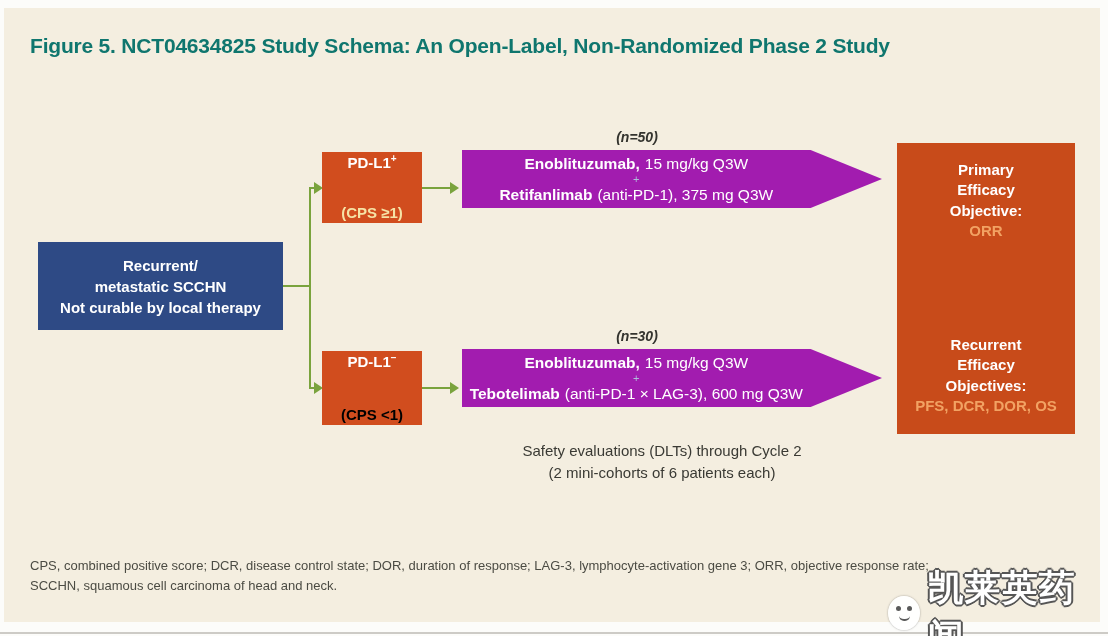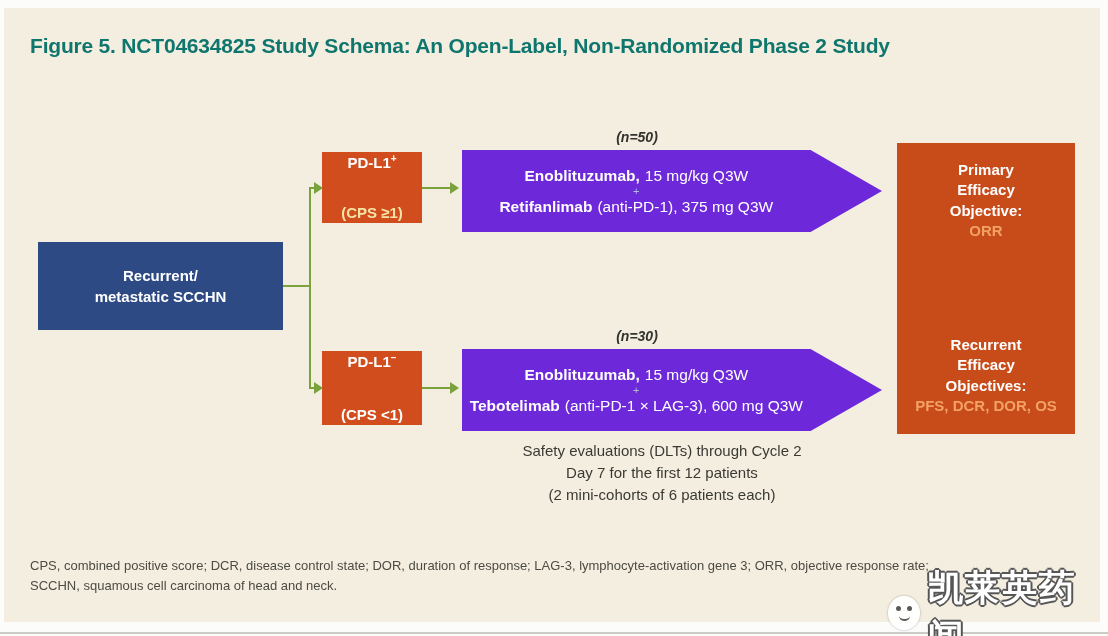--- a/index.html
+++ b/index.html
@@ -14,32 +14,32 @@
   .box { position:absolute; display:flex; flex-direction:column; justify-content:center;
          align-items:center; text-align:center; color:#ffffff; font-weight:bold; }
   .patient { left:34px; top:234px; width:245px; height:88px; background:#2e4a85;
              font-size:15px; line-height:1.4; }
 
   .pdl1 { width:100px; background:#d14d1e; font-size:15px; line-height:1.35;justify-content:space-between; }
   .pdl1-top { left:318px; top:144px; height:71px; }
   .pdl1-bot { left:318px; top:343px; height:74px; }
   .pdl1 sup { font-size:10px; vertical-align:super; }
   .cps-top { color:#f6e3a6; }
-  .cps-bot { color:#ffffff; }
+  .cps-bot { color:#000000; }
 
   .gline { position:absolute; background:#7aa33d; }
   .ahead { position:absolute; width:0; height:0; border-top:6px solid transparent;
            border-bottom:6px solid transparent; border-left:9px solid #7aa33d; }
 
   .nlabel { position:absolute; width:350px; text-align:center; font-size:14px;
             font-style:italic; font-weight:bold; color:#33332e; }
   .n-top { left:458px; top:121px; }
   .n-bot { left:458px; top:320px; }
 
-  .barrow { position:absolute; left:458px; width:420px; height:82px; background:#6d28d9;
+  .barrow { position:absolute; left:458px; width:420px; height:58px; background:#a21caf;
             clip-path:polygon(0 0, 83% 0, 100% 50%, 83% 100%, 0 100%);
             display:flex; align-items:center; }
   .barrow-top { top:142px; }
   .barrow-bot { top:341px; }
   .barrow-inner { width:83%; display:flex; flex-direction:column; align-items:center;
                   gap:1px; color:#ffffff; font-size:15.5px; text-align:center; }
   .drug-bold { font-weight:bold; }
   .drug-rest { margin-left:5px; }
   .plus { font-size:11px; color:#aebdd9; line-height:1; }
 
@@ -73,20 +73,21 @@
 <body>
 
 <div class="stage">
   <div class="panel">
 
     <div class="title">Figure 5. NCT04634825 Study Schema: An Open-Label, Non-Randomized Phase 2 Study</div>
 
     <div class="box patient">
       <div>Recurrent/</div>
       <div>metastatic SCCHN</div>
+      <div>Not curable by local therapy</div>
     </div>
 
     <div class="gline" style="left:279px; top:277px; width:28px; height:2px;"></div>
     <div class="gline" style="left:305px; top:179px; width:2px; height:201px;"></div>
     <div class="gline" style="left:305px; top:179px; width:7px; height:2px;"></div>
     <div class="ahead" style="left:310px; top:174px;"></div>
     <div class="gline" style="left:305px; top:379px; width:7px; height:2px;"></div>
     <div class="ahead" style="left:310px; top:374px;"></div>
     <div class="gline" style="left:418px; top:179px; width:30px; height:2px;"></div>
     <div class="ahead" style="left:446px; top:174px;"></div>
@@ -132,21 +133,20 @@
       <div class="obj-group obj-secondary">
         <div>Recurrent</div>
         <div>Efficacy</div>
         <div>Objectives:</div>
         <div class="obj-value">PFS, DCR, DOR, OS</div>
       </div>
     </div>
 
     <div class="safety">
       <div>Safety evaluations (DLTs) through Cycle 2</div>
-      <div>Day 7 for the first 12 patients</div>
       <div>(2 mini-cohorts of 6 patients each)</div>
     </div>
 
     <div class="footnote">
       <div>CPS, combined positive score; DCR, disease control state; DOR, duration of response; LAG-3, lymphocyte-activation gene 3; ORR, objective response rate;</div>
       <div>SCCHN, squamous cell carcinoma of head and neck.</div>
     </div>
 
     <div class="watermark">
       <div class="wm-circle">

